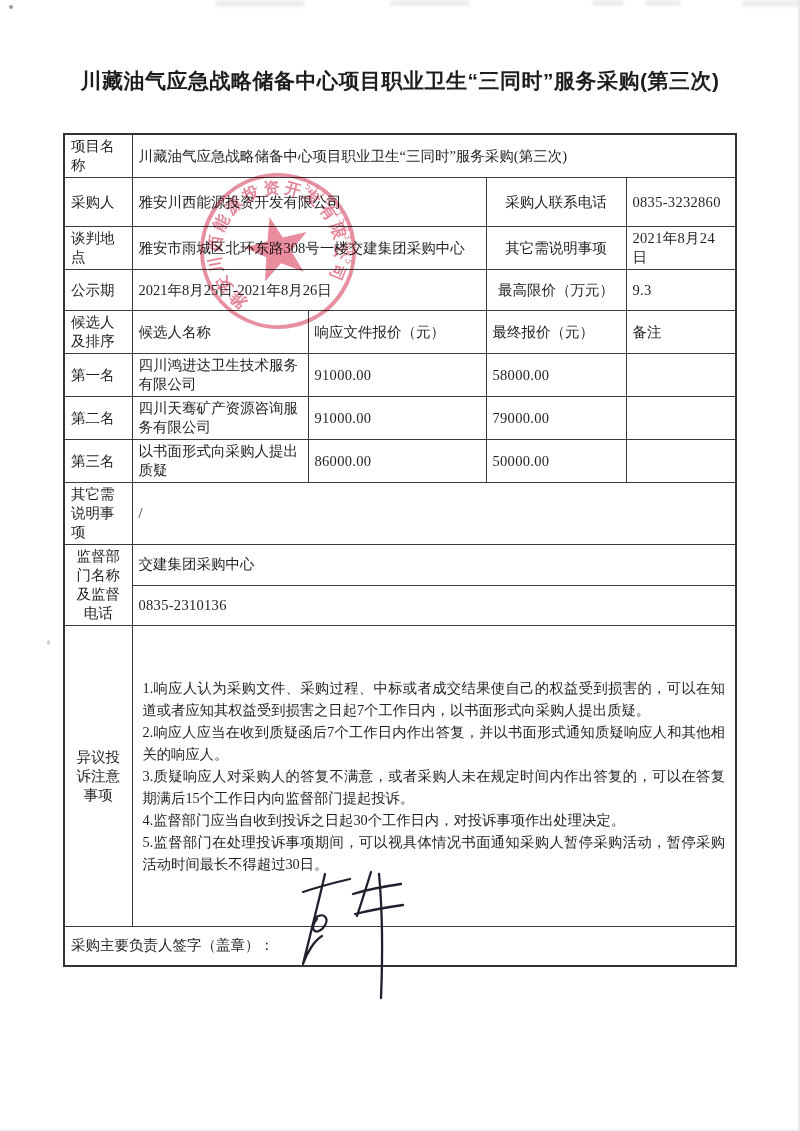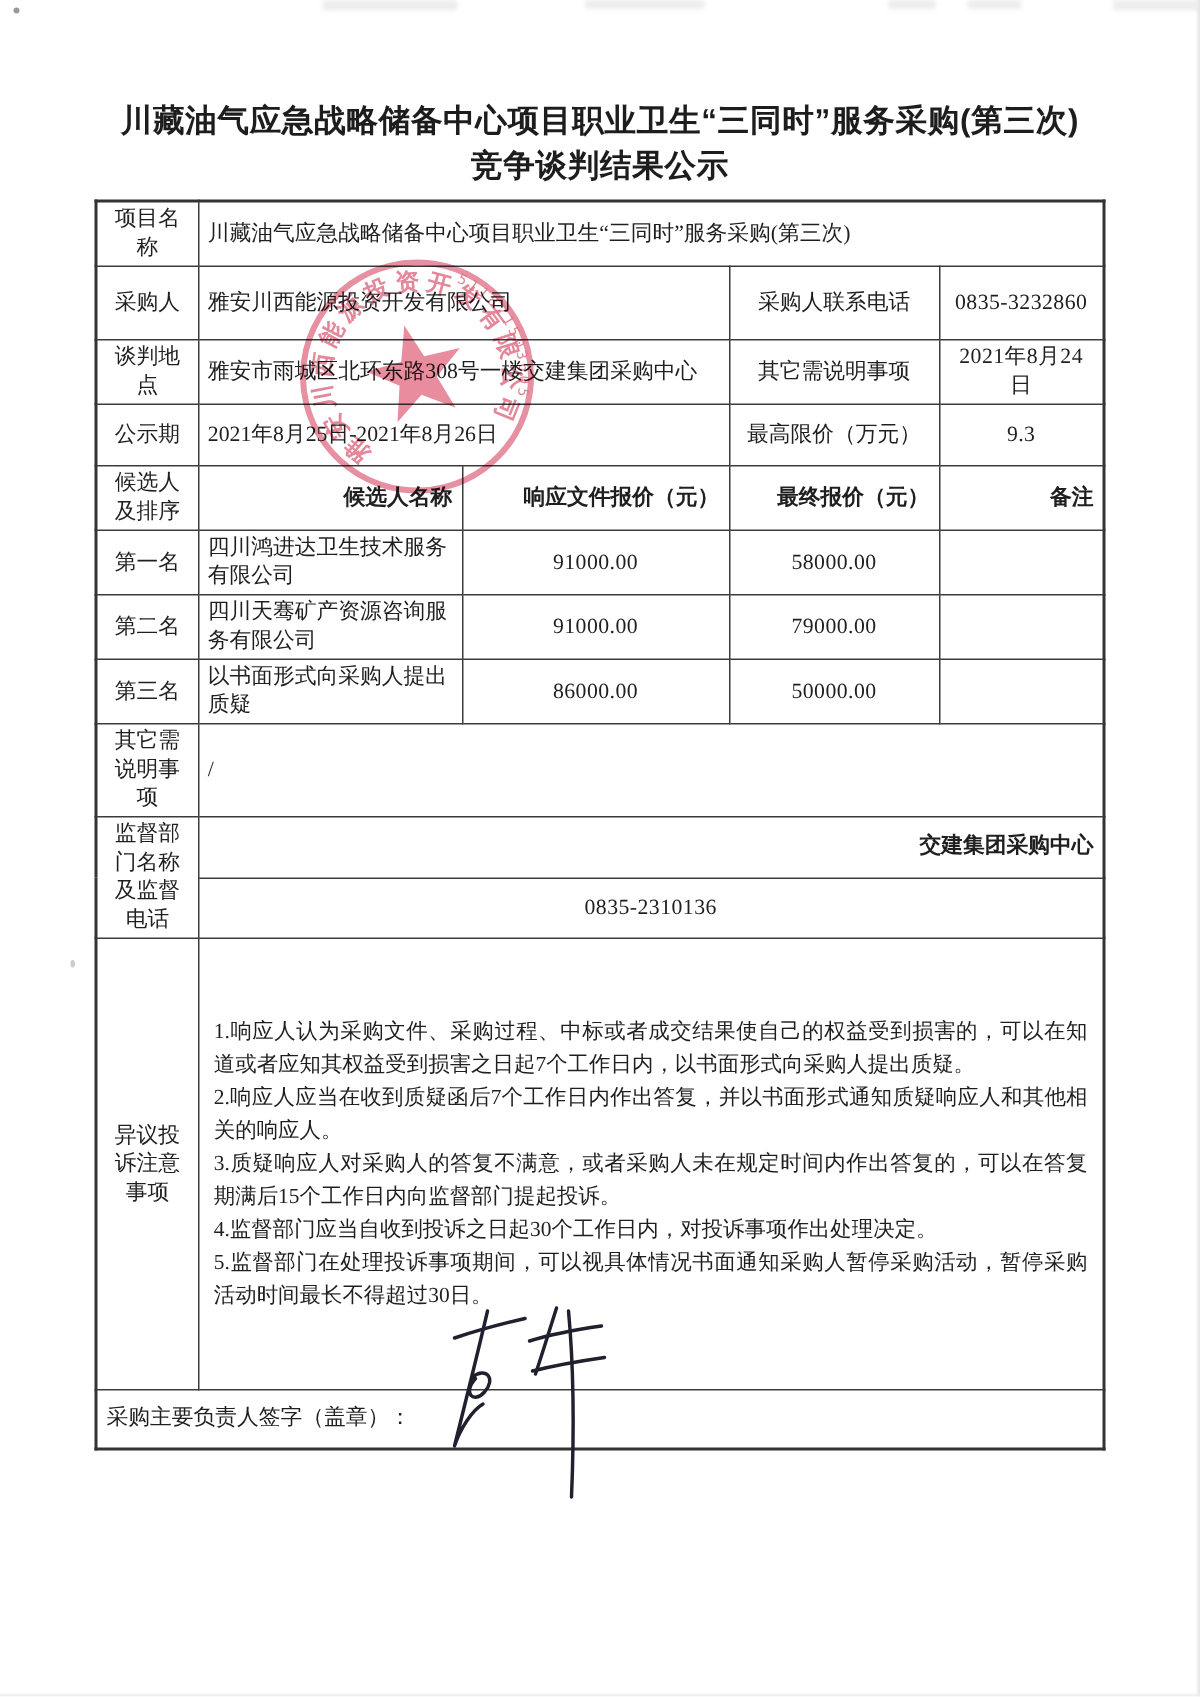--- a/index.html
+++ b/index.html
@@ -26,25 +26,25 @@
     position:absolute;left:63px;top:133px;width:672px;
     border-collapse:collapse;table-layout:fixed;
     border:2px solid #333;
   }
   table.doc td{
     border:1px solid #3b3b3b;
     font-size:14.5px;color:#1f1f1f;
     padding:2px 6px;vertical-align:middle;overflow:hidden;
     line-height:19px;
   }
-  td.lbl{text-align:center;}
+  td.lbl{text-align:left;}
   td.lbl-c{text-align:center;padding:2px 3px;}
-  td.val-c{text-align:right;font-weight:bold;}
+  td.val-c{text-align:left;}
   td.val-l{text-align:left;}
-  td.num{text-align:center;letter-spacing:0.3px;}
+  td.num{letter-spacing:0.3px;}
   .objection-box{padding:2px 4px;text-align:justify;}
   .objection-box p{margin:0;line-height:22px;font-size:14.3px;}
   .sig-label{white-space:nowrap;}
 
   .stamp{
     position:absolute;left:178px;top:151px;width:200px;height:200px;
     transform:rotate(-14deg);
     opacity:.82;mix-blend-mode:multiply;pointer-events:none;
   }
   .signature{
@@ -60,21 +60,20 @@
 <div class="smudge" style="left:592px;top:0;width:32px;height:6px;"></div>
 <div class="smudge" style="left:645px;top:0;width:36px;height:6px;"></div>
 <div class="smudge" style="left:742px;top:0;width:58px;height:7px;"></div>
 <div class="speck" style="left:9px;top:5px;width:4px;height:4px;"></div>
 <div class="speck" style="left:47px;top:640px;width:3px;height:5px;opacity:.5;"></div>
 <div class="edge-right"></div>
 <div class="edge-bottom"></div>
 
 <div class="title-wrap">
   <div>川藏油气应急战略储备中心项目职业卫生“三同时”服务采购(第三次)</div>
-  <div>竞争谈判结果公示</div>
 </div>
 
 <table class="doc">
   <colgroup>
     <col style="width:68px">
       <col style="width:176px">
       <col style="width:178px">
     <col style="width:140px">
       <col style="width:110px">
   </colgroup>

